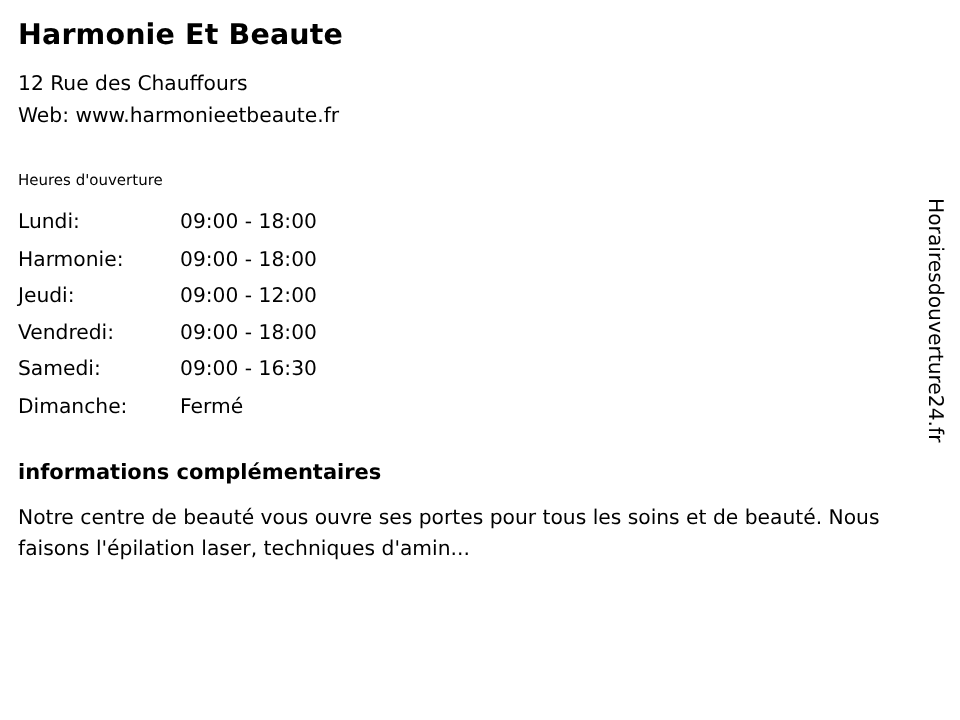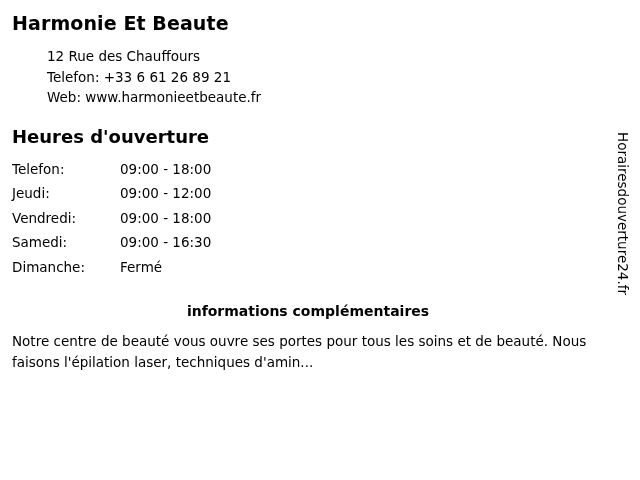--- a/index.html
+++ b/index.html
@@ -27,26 +27,25 @@
     line-height: 26px;
     margin: 0 0 10px 0;
     letter-spacing: 0.1px;
   }
   .contact-block {
     font-size: 13.5px;
     line-height: 20.5px;
   }
   .contact-line {
     white-space: nowrap;
-    margin-left: 35px;
   }
   .section-heading {
-    font-size: 18px;
-    font-weight: bold;
-    margin-top: 18px;
+    font-size: 10px;
+    font-weight: normal;
+    margin-top: 28px;
     margin-bottom: 12px;
   }
   .hours-table {
     border-collapse: collapse;
     font-size: 13.5px;
     line-height: 20px;
   }
   .hours-table td {
     padding: 0 0 4.5px 0;
     vertical-align: top;
@@ -56,21 +55,20 @@
     width: 108px;
   }
   .hours-time {
     padding-left: 0;
   }
   .info-heading {
     font-size: 14px;
     font-weight: bold;
     margin-top: 22px;
     margin-bottom: 12px;
-    text-align: center;
   }
   .info-text {
     font-size: 13.5px;
     line-height: 20.5px;
     width: 590px;
   }
   .side-label {
     position: absolute;
     font-size: 13.5px;
     color: #000000;
@@ -83,30 +81,33 @@
 </style>
 </head>
 <body>
 
 <div class="page">
 
   <h1 class="biz-title">Harmonie Et Beaute</h1>
 
   <div class="contact-block">
     <div class="contact-line">12 Rue des Chauffours</div>
-    <div class="contact-line">Telefon: +33 6 61 26 89 21</div>
     <div class="contact-line">Web: www.harmonieetbeaute.fr</div>
   </div>
 
   <div class="section-heading">Heures d'ouverture</div>
 
   <table class="hours-table">
     <tbody>
       <tr>
-        <td class="hours-day">Telefon:</td>
+        <td class="hours-day">Lundi:</td>
+        <td class="hours-time">09:00 - 18:00</td>
+      </tr>
+      <tr>
+        <td class="hours-day">Harmonie:</td>
         <td class="hours-time">09:00 - 18:00</td>
       </tr>
       <tr>
         <td class="hours-day">Jeudi:</td>
         <td class="hours-time">09:00 - 12:00</td>
       </tr>
       <tr>
         <td class="hours-day">Vendredi:</td>
         <td class="hours-time">09:00 - 18:00</td>
       </tr>

